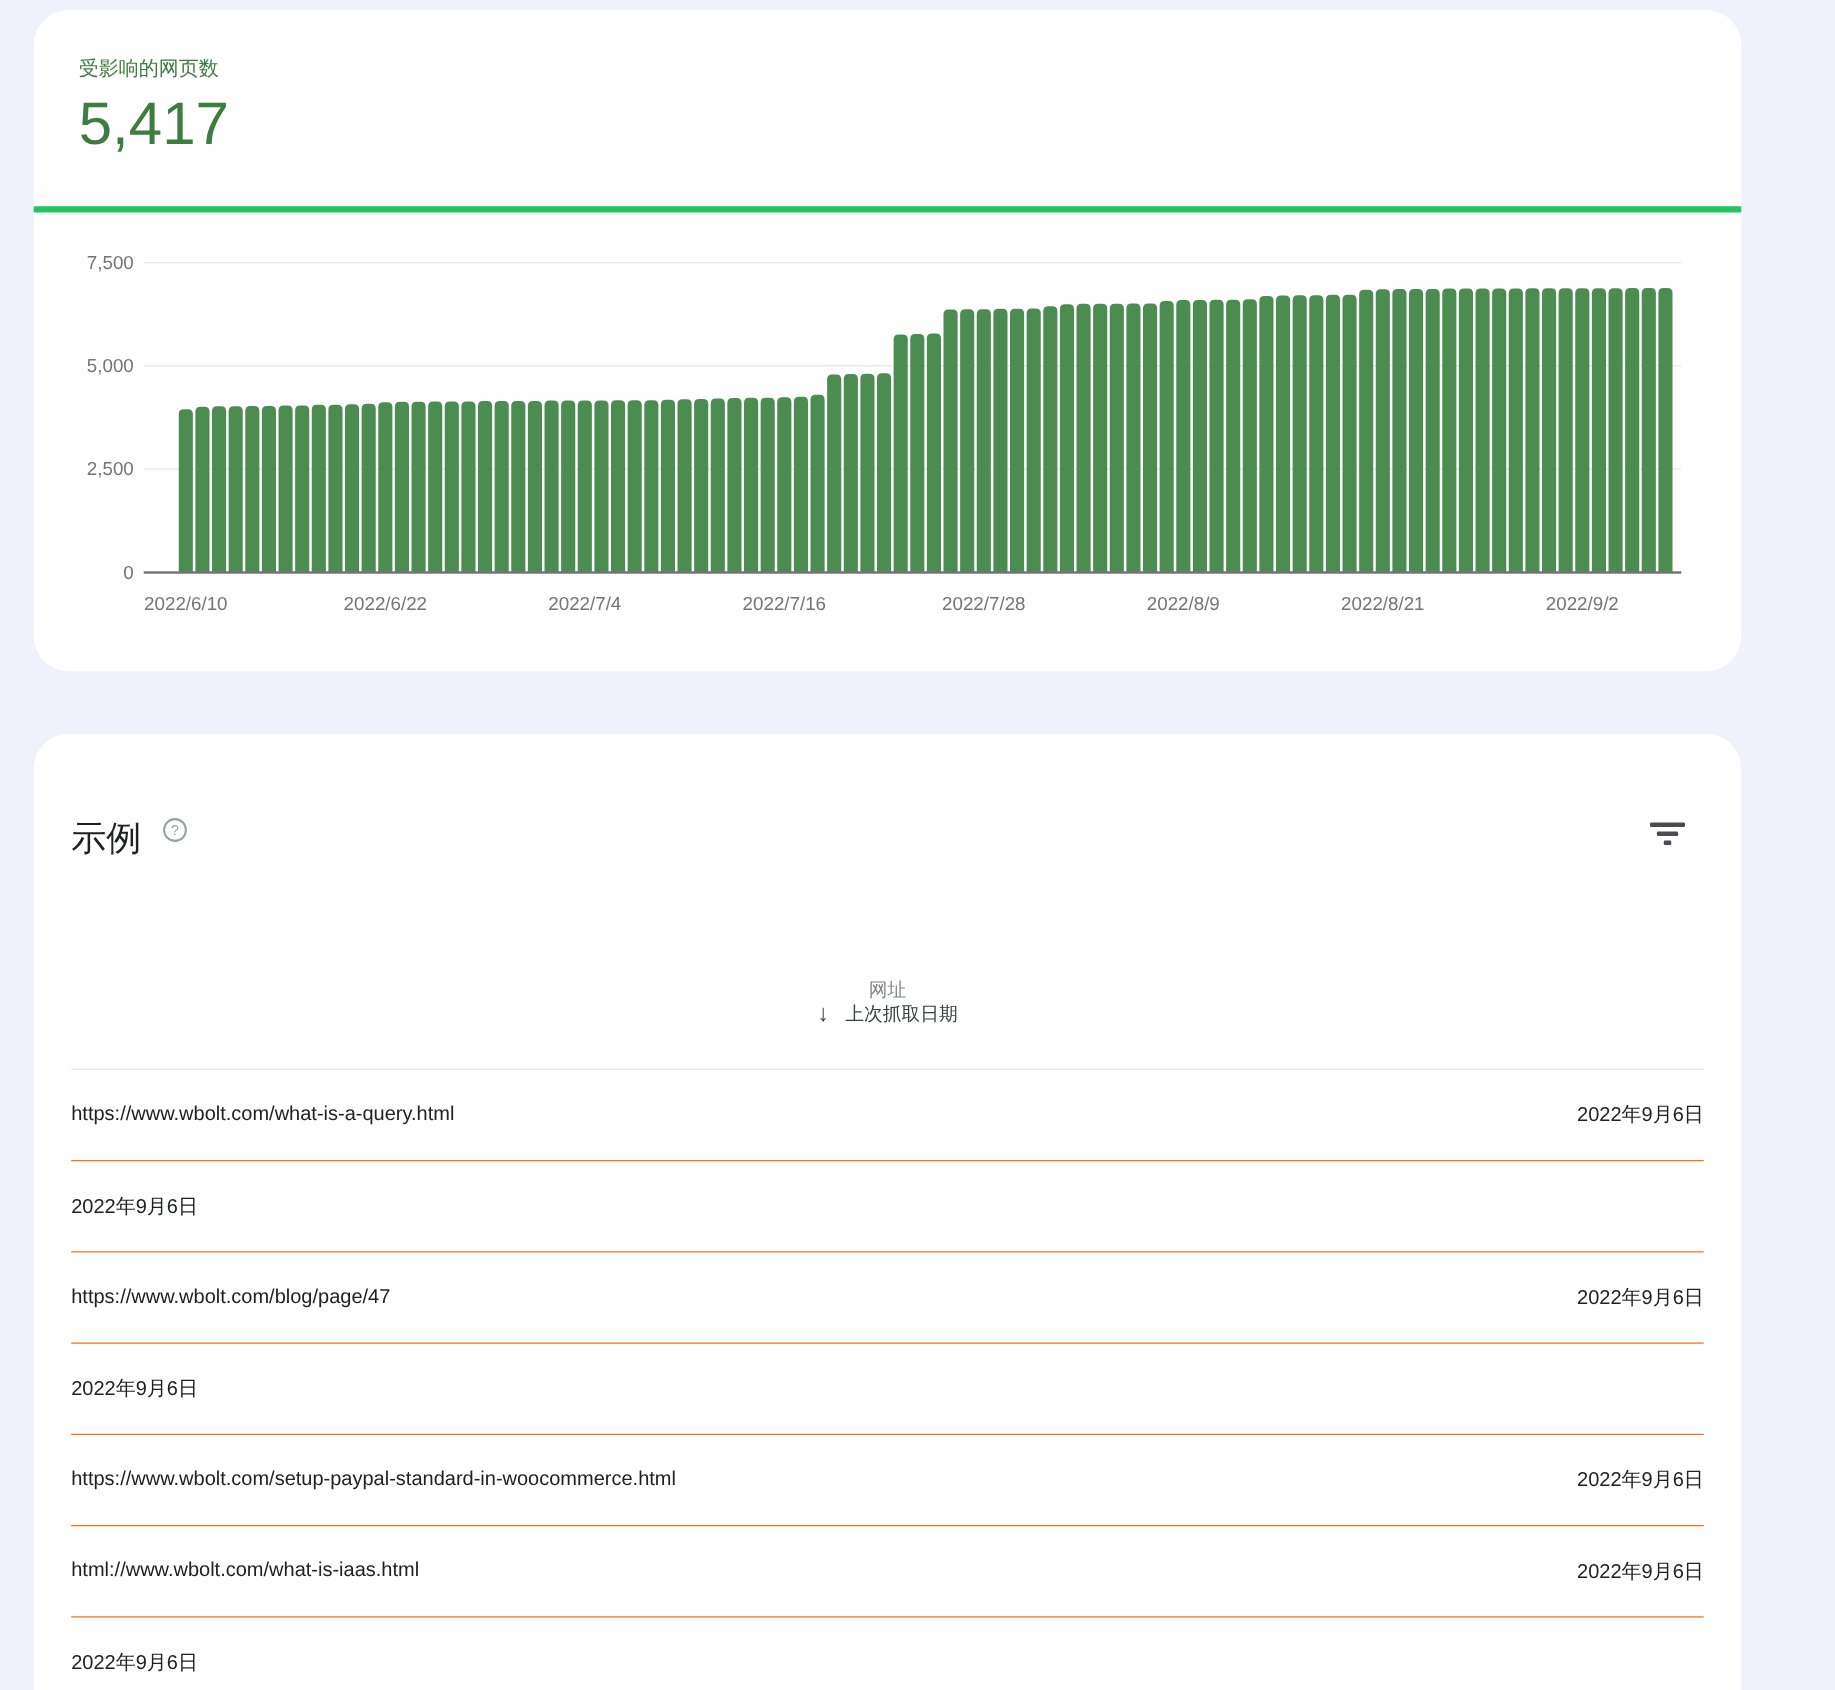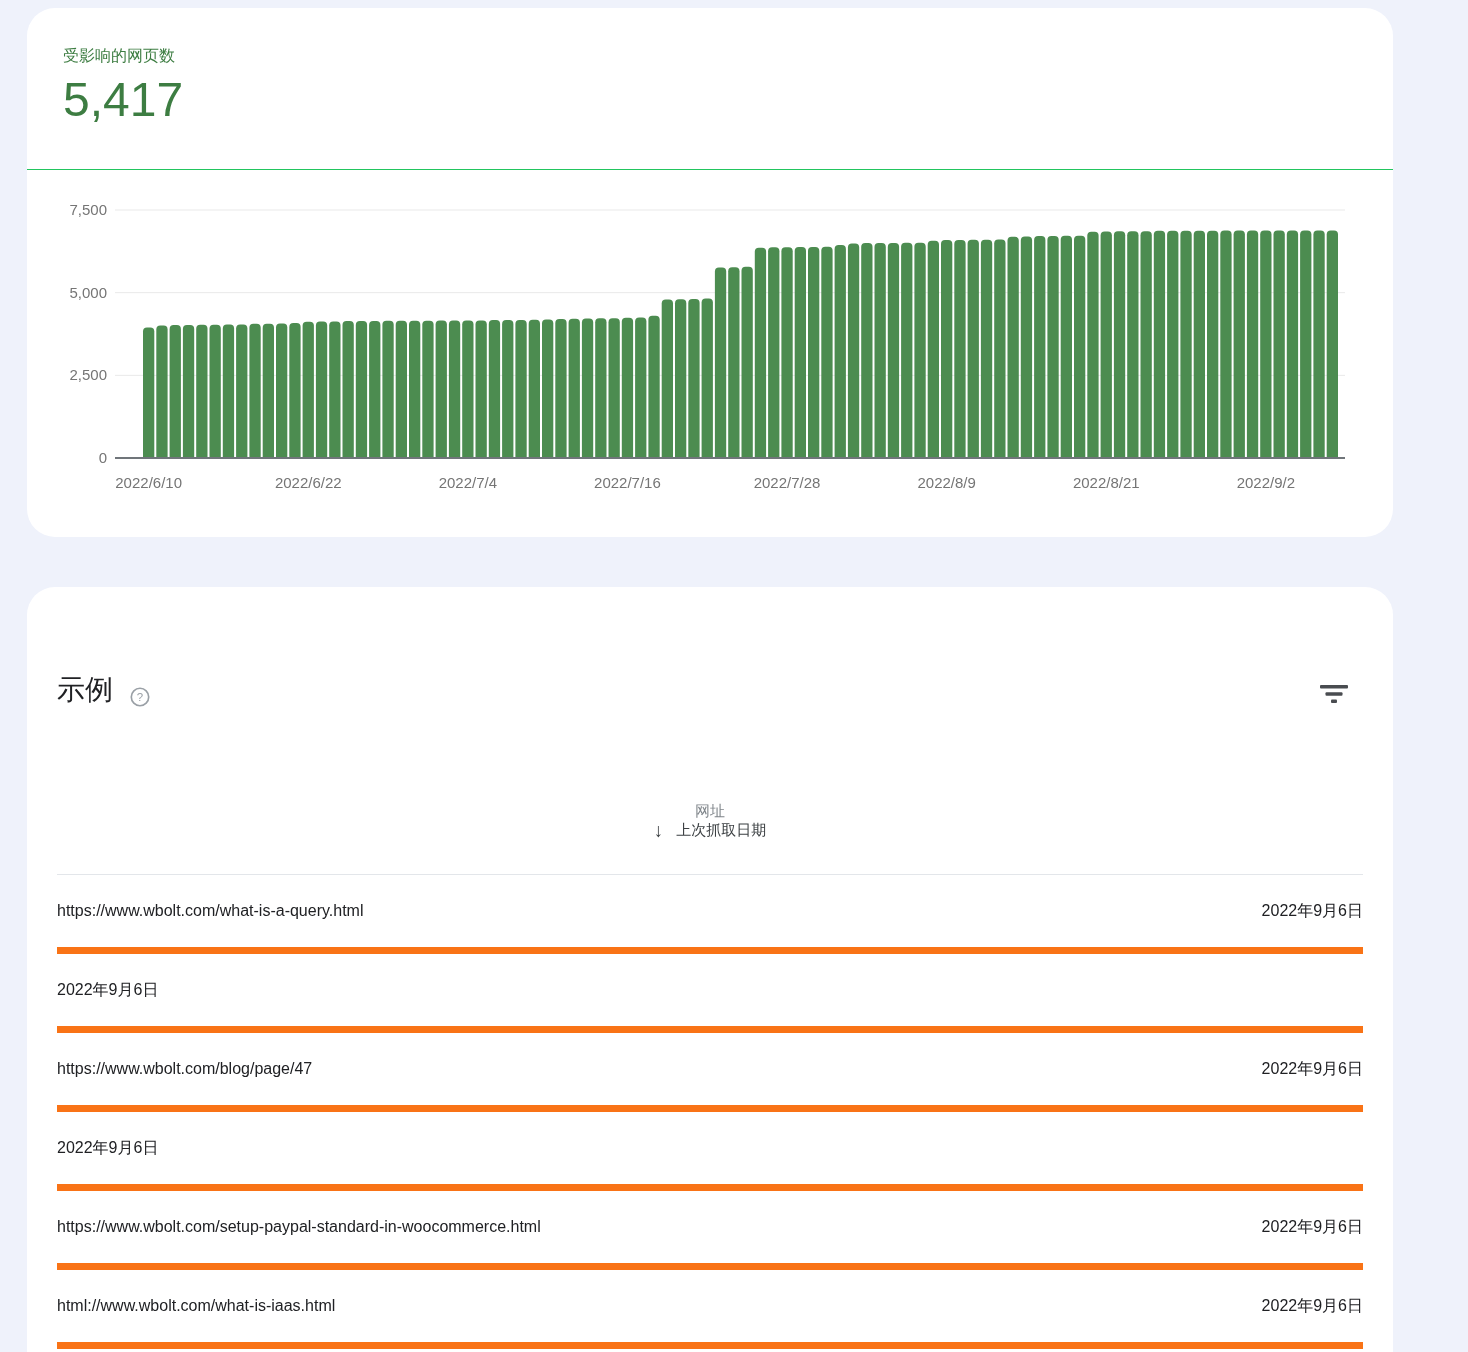--- a/index.html
+++ b/index.html
@@ -24,21 +24,21 @@
     box-sizing: border-box;
   }
   
   .card1 {
     height: 529px;
   }
   .metric-header {
     height: 162px;
     box-sizing: border-box;
     padding: 38px 0 0 36px;
-    border-bottom: 1px solid #22c55e;
+    border-bottom: 5px solid #22c55e;
   }
   .metric-label {
     font-size: 16px;
     line-height: 20px;
     color: #3d7d42;
   }
   .metric-value {
     font-size: 48px;
     line-height: 52px;
     margin-top: 8px;
@@ -53,23 +53,23 @@
     font-size: 15px;
     fill: #757575;
   }
   
   .card2 {
     margin-top: 50px;
     height: 800px;
     padding: 0 30px;
   }
   .card2-header {
-    padding-top: 85px;
+    padding-top: 66px;
     display: flex;
-    align-items: flex-end;
+    align-items: flex-start;
   }
   .card2-title {
     font-size: 28px;
     line-height: 36px;
     color: #202124;
     font-weight: 400;
   }
   .help-icon {
     margin-left: 16px;
     display: inline-flex;
@@ -106,21 +106,21 @@
   }
   .sort-arrow {
     font-size: 19px;
     line-height: 19px;
     color: #3c4043;
   }
   .row {
     display: flex;
     align-items: center;
     height: 72px;
-    border-bottom: 7px solid #f97316;
+    border-bottom: 1px solid #f97316;
     font-size: 16px;
     color: #202124;
   }
   .row-url {
     flex: 1;
     cursor: pointer;
   }
   .row-date {
     text-align: right;
   }

